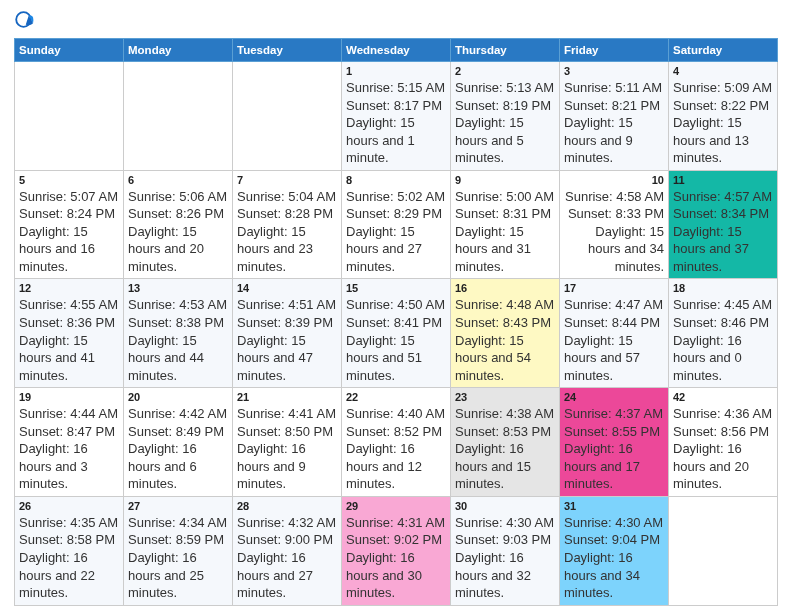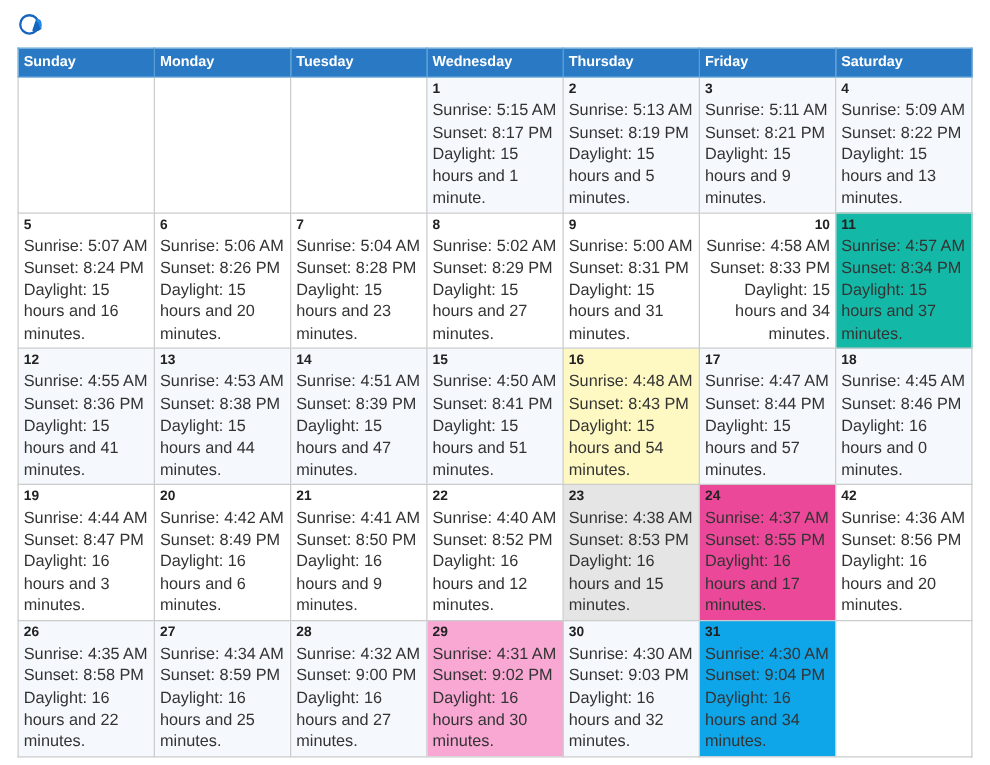--- a/index.html
+++ b/index.html
@@ -347,21 +347,21 @@
 Daylight: 16 hours
 and 30 minutes.</div>
           </td>
           <td style="background: rgb(245, 248, 252);">
             <span class="day-num">30</span>
             <div class="day-info">Sunrise: 4:30 AM
 Sunset: 9:03 PM
 Daylight: 16 hours
 and 32 minutes.</div>
           </td>
-          <td style="background: #0ea5e9;">
+          <td style="background: #7dd3fc;">
             <span class="day-num">31</span>
             <div class="day-info">Sunrise: 4:30 AM
 Sunset: 9:04 PM
 Daylight: 16 hours
 and 34 minutes.</div>
           </td>
           <td class="empty-cell"></td>
         </tr>
       </tbody>
   </table>

